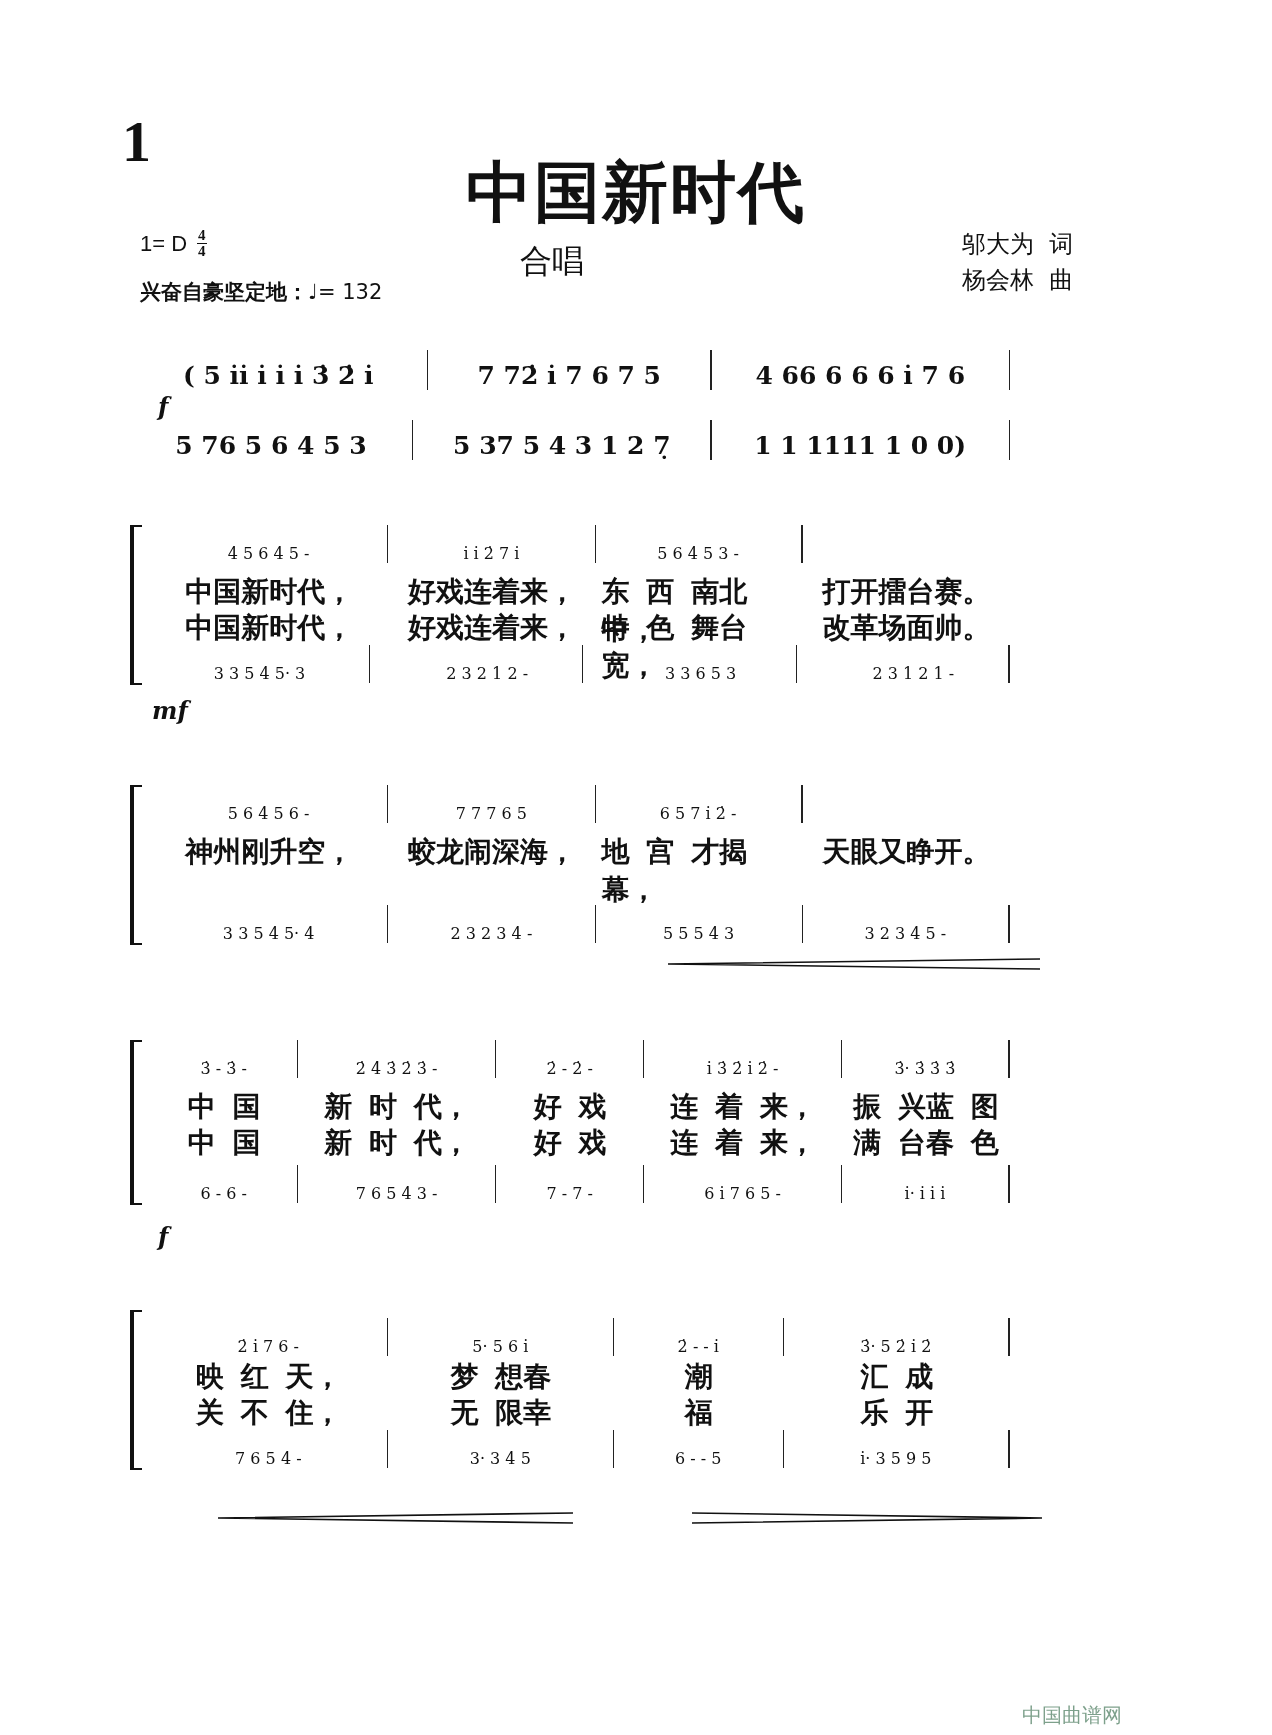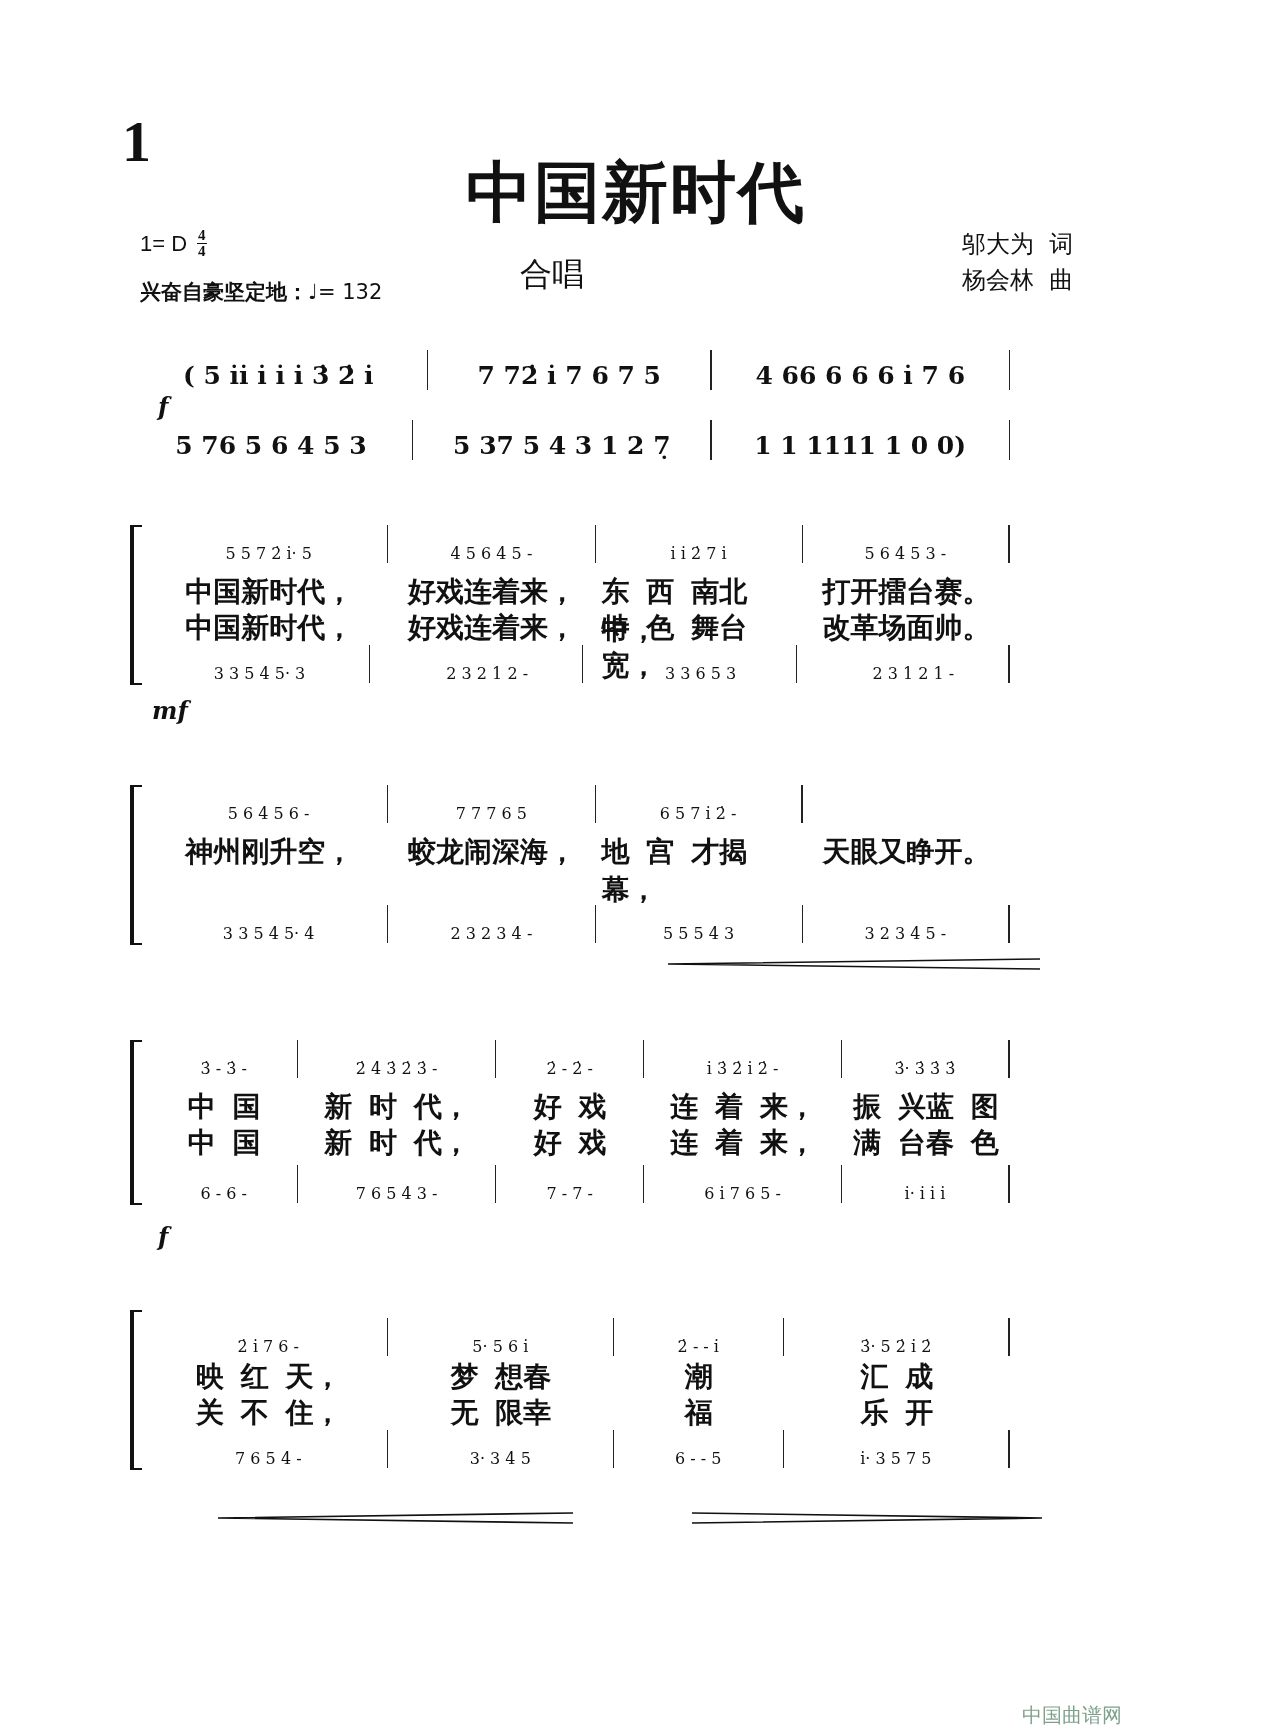--- a/index.html
+++ b/index.html
@@ -2,21 +2,21 @@
 <html><head>
 <meta charset="utf-8">
 <style>
   html, body { margin:0; padding:0; background:#ffffff; }
   body { width:1272px; height:1735px; position:relative; overflow:hidden;
          font-family:"DejaVu Serif", serif; color:#111; }
   .abs { position:absolute; }
   .page-num { left:122px; top:108px; font-size:58px; font-weight:bold; font-family:"Liberation Serif", serif; }
   .title { left:0; width:1272px; top:148px; text-align:center; font-size:66px; font-weight:bold;
            font-family:"DejaVu Sans", sans-serif; letter-spacing:2px; }
-  .subtitle { left:0; width:1104px; top:253px; text-align:center; font-size:32px;
+  .subtitle { left:0; width:1104px; top:240px; text-align:center; font-size:32px;
               font-family:"DejaVu Sans", sans-serif; }
   .key { left:140px; top:228px; font-size:22px; font-family:"Liberation Sans", sans-serif; display:flex; align-items:center; }
   .key .frac { display:inline-flex; flex-direction:column; align-items:center; font-size:15px; font-weight:bold; line-height:15px; margin-left:10px; font-family:"Liberation Serif", serif; }
   .key .frac span:first-child { border-bottom:1px solid #111; padding:0 1px; }
   .tempo { left:140px; top:278px; font-size:21px; font-family:"DejaVu Sans", sans-serif; }
   .tempo b { font-weight:bold; }
   .credits { left:962px; top:226px; font-size:24px; line-height:36px; font-family:"DejaVu Serif", serif; }
   .credits div { white-space:pre; }
 
   .row { position:absolute; display:flex; align-items:flex-end; font-family:"DejaVu Serif", serif; font-weight:bold; font-size:25px; }
@@ -73,21 +73,20 @@
   <div class="barline"></div>
   <div class="bar" style="flex:1;">5 37 5 4 3 1 2 7̣</div>
   <div class="barline"></div>
   <div class="bar" style="flex:1;">1 1 1111 1 0 0)</div>
   <div class="barline"></div>
 </div>
 
 <div class="system" style="top:525px; height:160px;">
   <div class="brace"></div>
   <div class="line" style="top:0; height:38px; grid-template-columns:1.15fr 1fr 1fr 1fr;">
-    <div class="cell">5 5 7 2̇ i̇· 5</div>
     <div class="cell">4 5 6 4 5 -</div>
     <div class="cell">i̇ i̇ 2̇ 7 i̇</div>
     <div class="cell">5 6 4 5 3 -</div>
   </div>
   <div class="lyr-line" style="top:48px; grid-template-columns:1.15fr 1fr 1fr 1fr;">
     <div class="lyr">中国新时代，</div>
     <div class="lyr">好戏连着来，</div>
     <div class="lyr">东 西 南北中，</div>
     <div class="lyr">打开擂台赛。</div>
   </div>
@@ -182,21 +181,21 @@
   <div class="lyr-line" style="top:48px; grid-template-columns:1.05fr 1fr 0.75fr 1fr;">
     <div class="lyr">映 红 天，</div>
     <div class="lyr">梦 想春</div>
     <div class="lyr">潮</div>
     <div class="lyr">汇 成</div>
   </div>
   <div class="line" style="top:120px; height:38px; grid-template-columns:1.05fr 1fr 0.75fr 1fr;">
     <div class="cell">7 6 5 4 -</div>
     <div class="cell">3· 3 4 5</div>
     <div class="cell">6 - - 5</div>
-    <div class="cell">i̇· 3 5 7 5</div>
+    <div class="cell">i̇· 3 5 9 5</div>
   </div>
 </div>
 <div class="hairpin" style="left:218px; top:1512px; width:355px;">
   <svg viewBox="0 0 355 12" preserveAspectRatio="none">
       <path d="M0 6 L355 1 M0 6 L355 11" stroke="#111" stroke-width="1.6" fill="none"></path>
     </svg>
 </div>
 <div class="hairpin" style="left:692px; top:1512px; width:350px;">
   <svg viewBox="0 0 350 12" preserveAspectRatio="none">
       <path d="M0 1 L350 6 M0 11 L350 6" stroke="#111" stroke-width="1.6" fill="none"></path>

